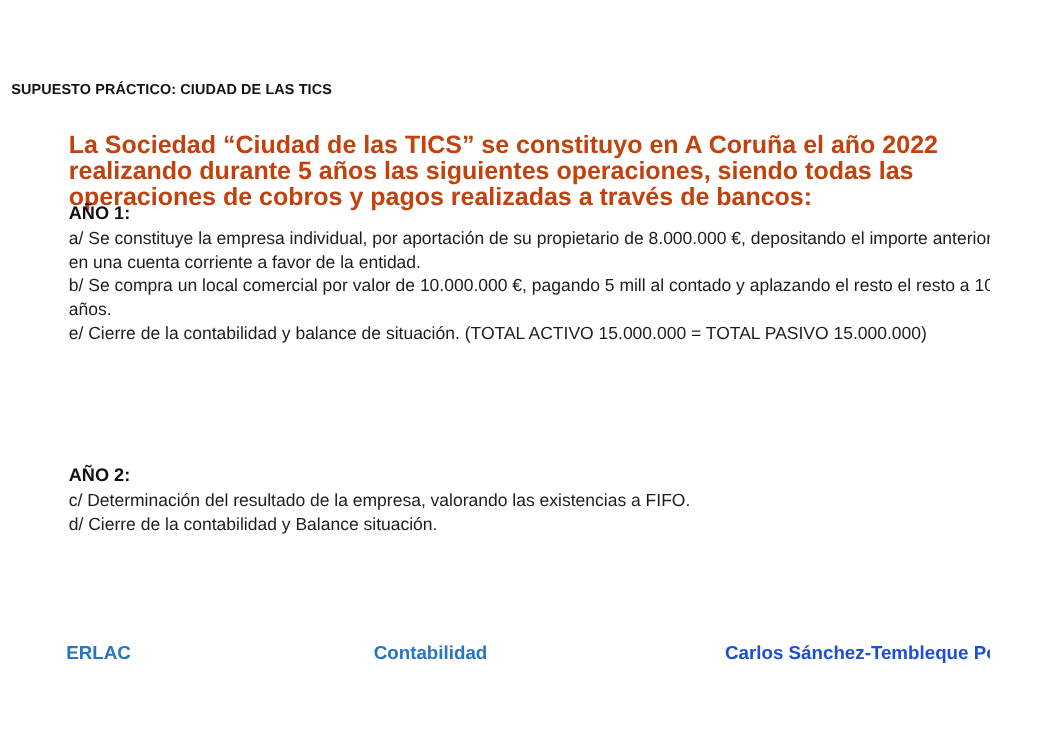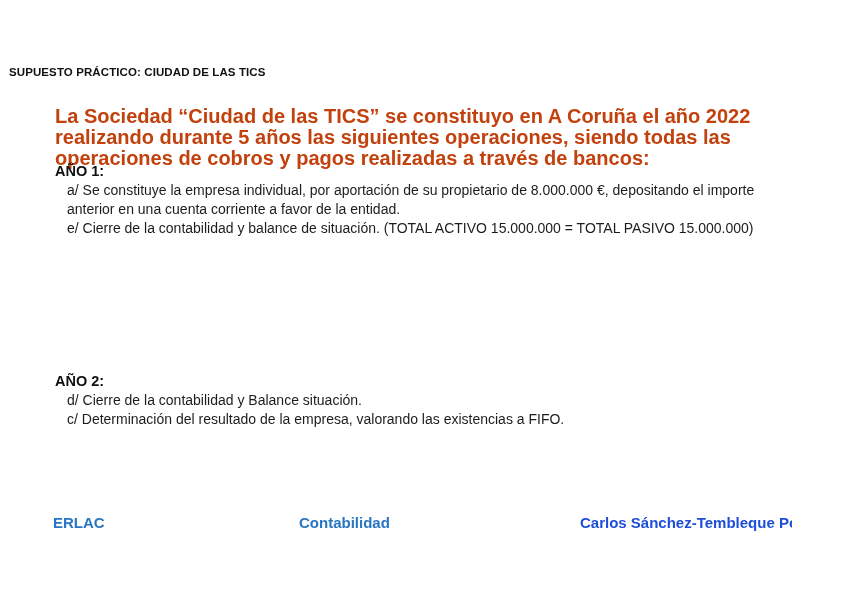--- a/index.html
+++ b/index.html
@@ -40,21 +40,20 @@
     font-size: 14.5px;
     font-weight: bold;
     line-height: 20px;
     color: #111111;
   }
   .list-item {
     font-size: 14px;
     font-weight: normal;
     line-height: 19px;
     color: #1c1c1c;
-    margin-left: 12px;
   }
   .footer {
     position: absolute;
     left: 0;
     top: 514px;
     width: 848px;
     height: 22px;
     font-size: 15px;
     font-weight: bold;
     margin-left: 36px;
@@ -69,27 +68,28 @@
 
 <div class="page">
 
   <div class="doc-title">SUPUESTO PRÁCTICO: CIUDAD DE LAS TICS</div>
 
   <div class="body-block intro">La Sociedad “Ciudad de las TICS” se constituyo en A Coruña el año 2022 realizando durante 5 años las siguientes operaciones, siendo todas las operaciones de cobros y pagos realizadas a través de bancos:</div>
 
   <div class="body-block section-1">
     <div class="section-heading">AÑO 1:</div>
     <p class="list-item">a/ Se constituye la empresa individual, por aportación de su propietario de 8.000.000 €, depositando el importe anterior en una cuenta corriente a favor de la entidad.</p>
+    <p class="list-item">b/ Se compra un local comercial por valor de 10.000.000 €, pagando 5 mill al contado y aplazando el resto el resto a 10 años.</p>
     <p class="list-item">e/ Cierre de la contabilidad y balance de situación. (TOTAL ACTIVO 15.000.000 = TOTAL PASIVO 15.000.000)</p>
   </div>
 
   <div class="body-block section-2">
     <div class="section-heading">AÑO 2:</div>
+    <p class="list-item">c/ Determinación del resultado de la empresa, valorando las existencias a FIFO.</p>
     <p class="list-item">d/ Cierre de la contabilidad y Balance situación.</p>
-    <p class="list-item">c/ Determinación del resultado de la empresa, valorando las existencias a FIFO.</p>
   </div>
 
   <div class="footer">
     <span class="footer-left" style="color: rgb(39, 117, 195);">ERLAC</span>
     <span class="footer-center" style="color: rgb(39, 117, 195);">Contabilidad</span>
     <span class="footer-right" style="color: #1d4ed8;">Carlos Sánchez-Tembleque Ponte</span>
   </div>
 
 </div>
 

